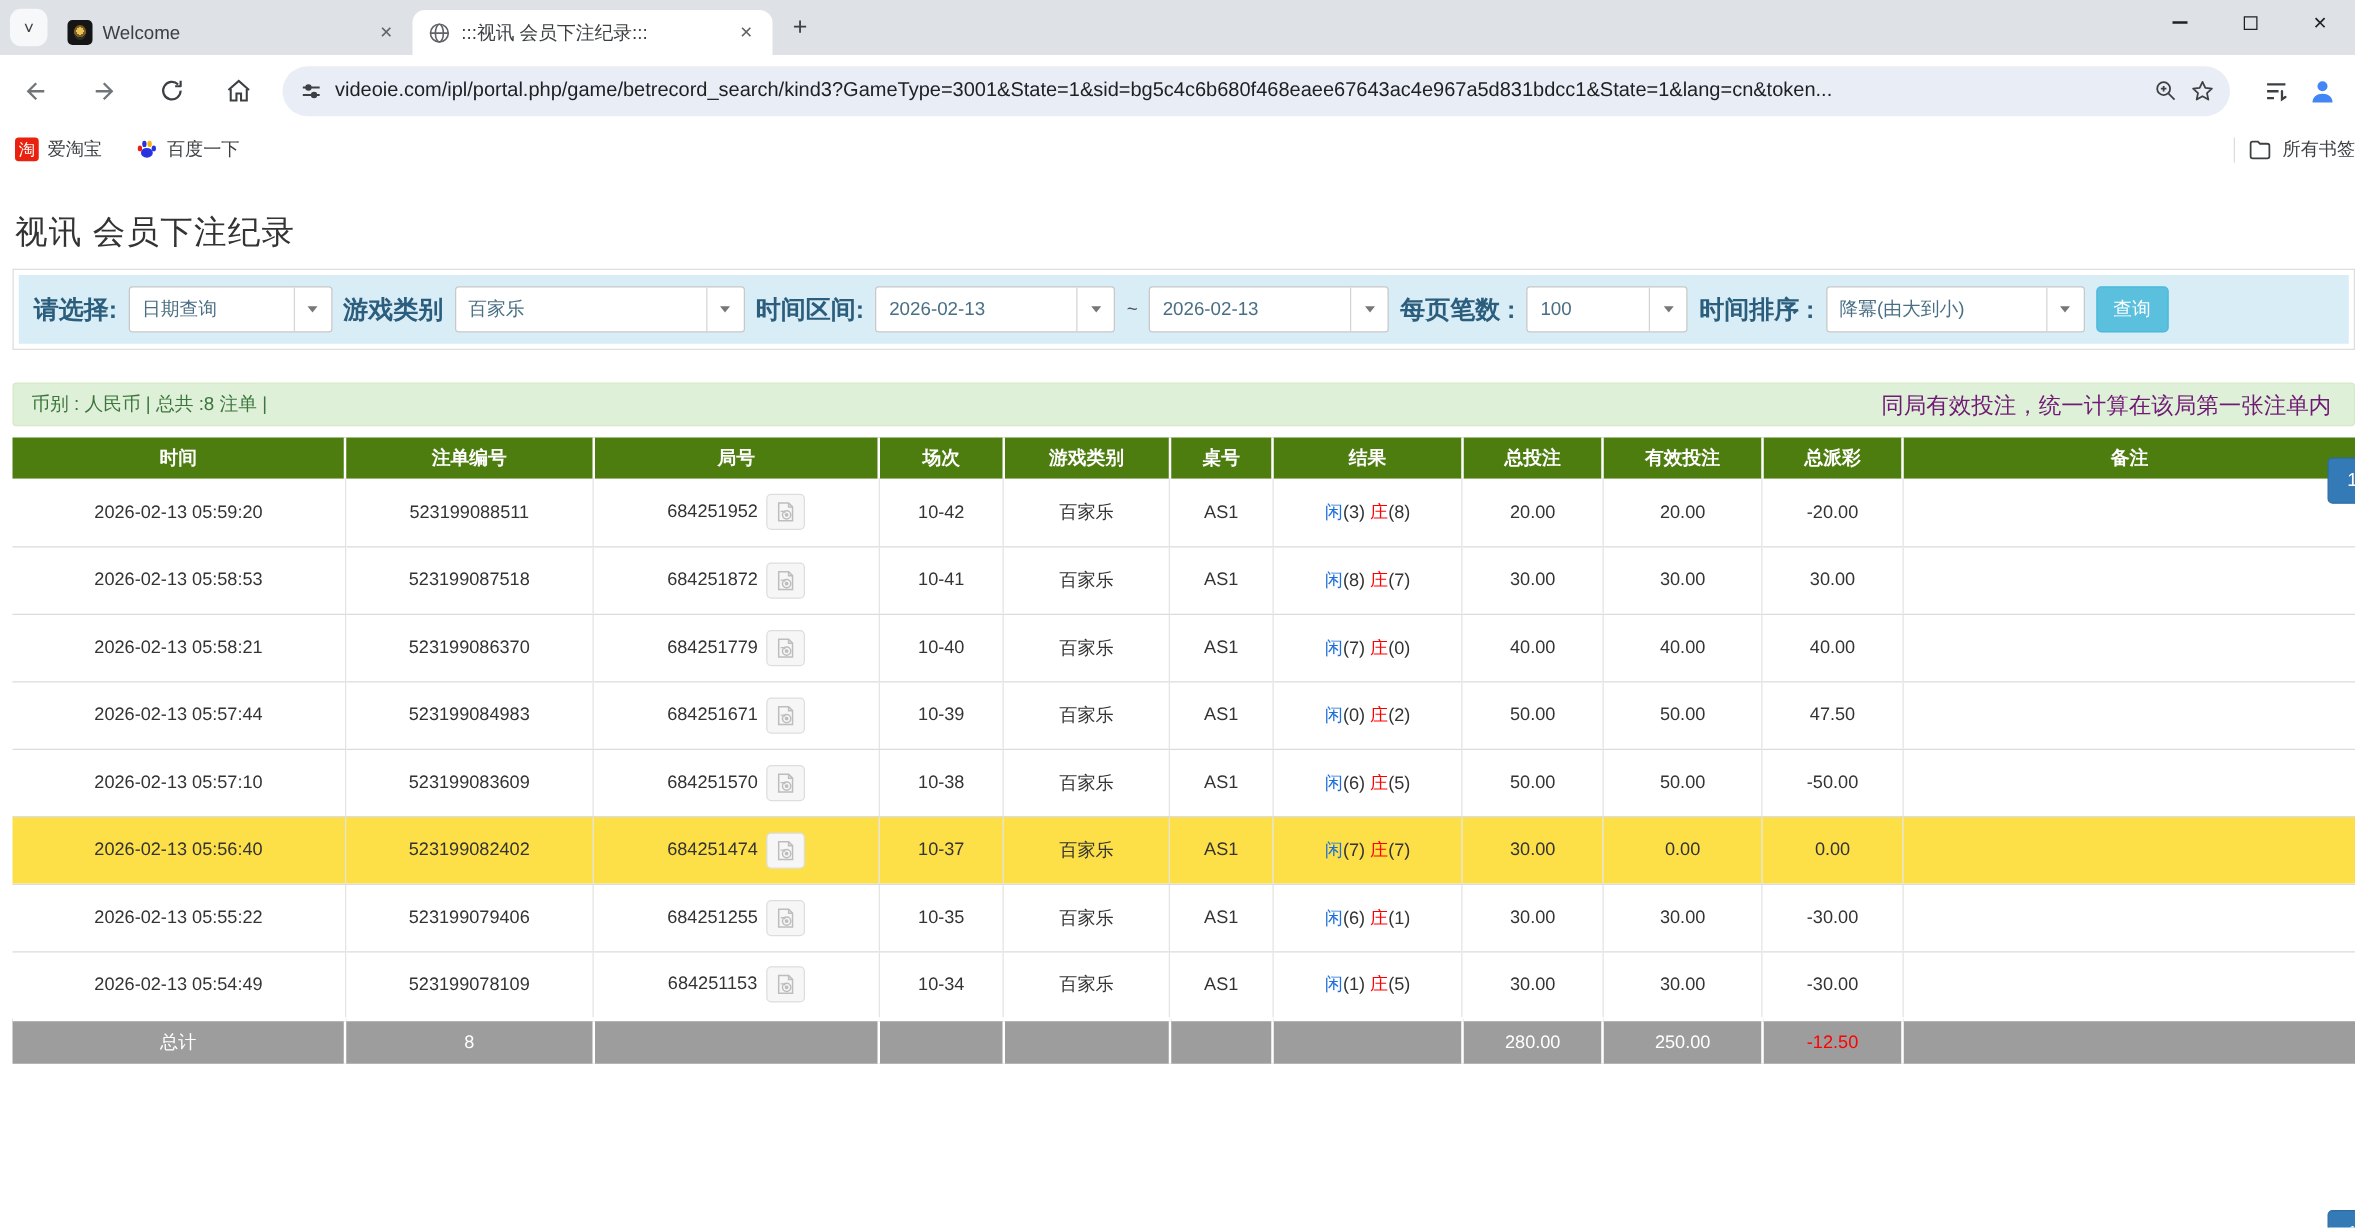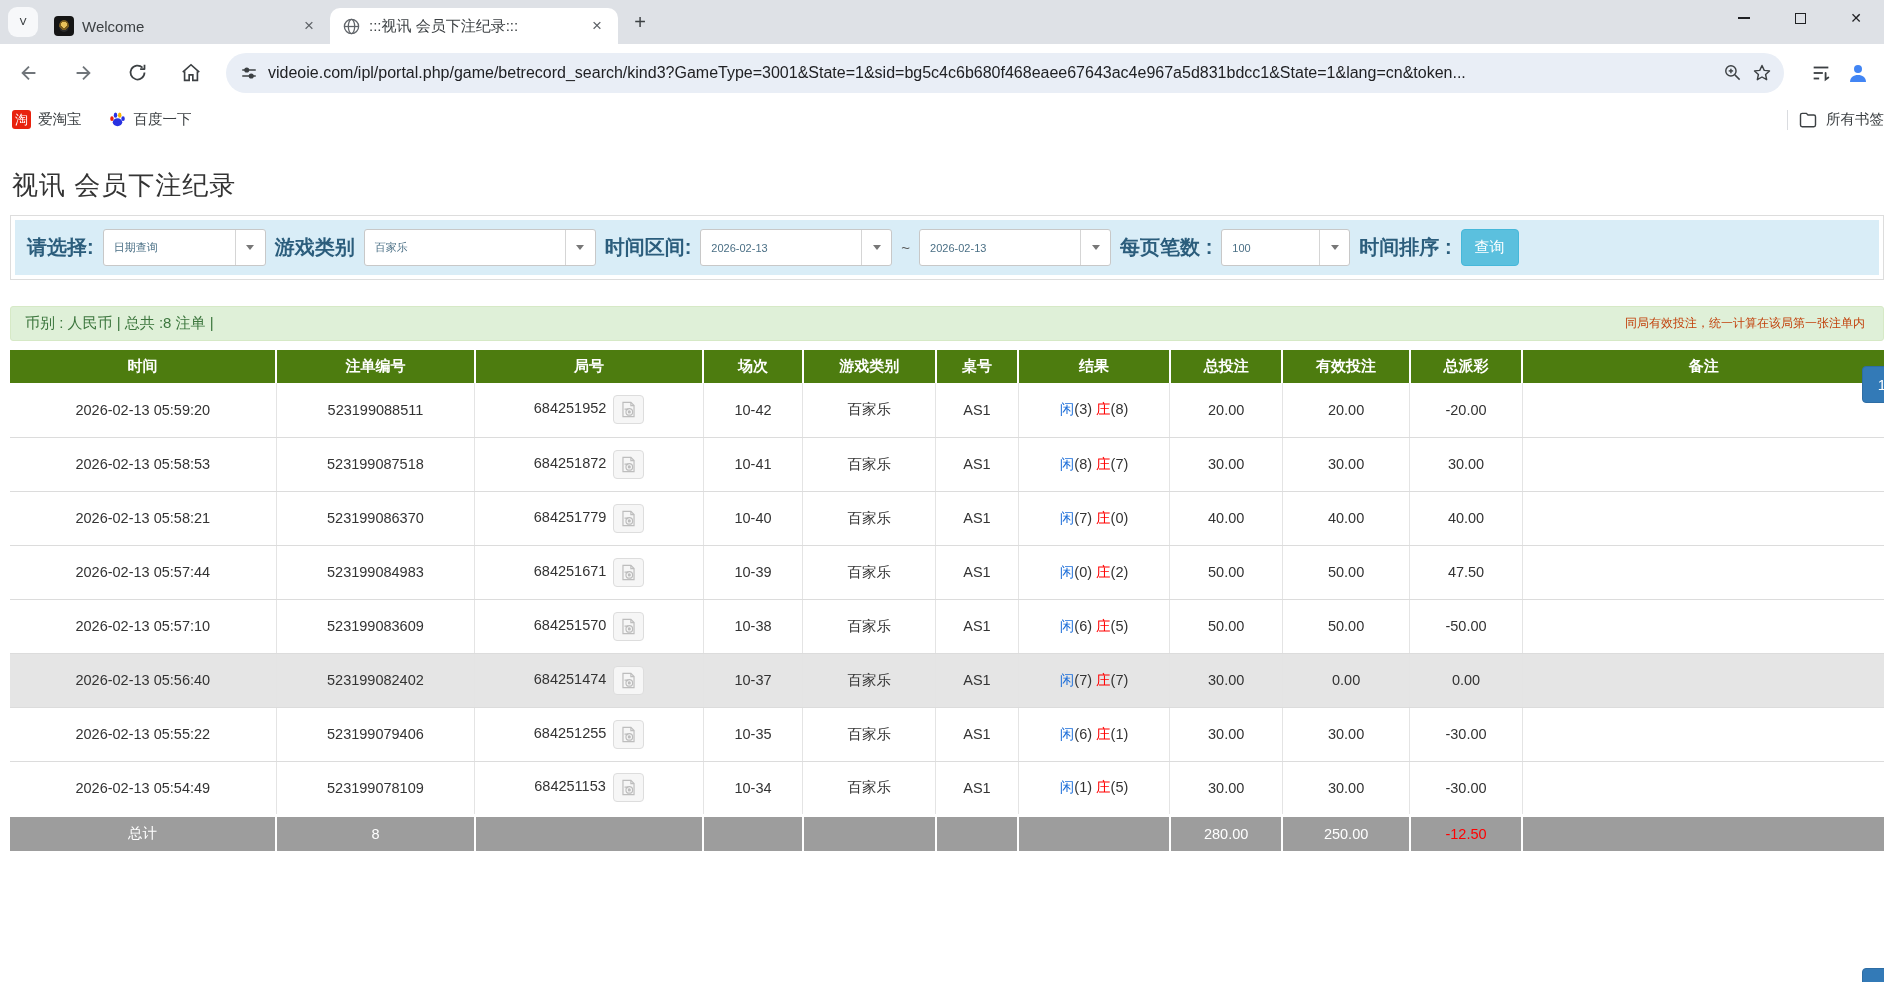--- a/index.html
+++ b/index.html
@@ -40,44 +40,44 @@
   .bm-sep { width:1px; height:20px; background:#dadce0; }
   .bm-all { display:flex; align-items:center; gap:8px; white-space:nowrap; }
 
   
   .page-title { font-size:26px; font-weight:400; color:#333; margin:30px 0 12px 12px; letter-spacing:1px; }
 
   .filter-panel { margin-left:10px; width:calc(100% - 10px); border:1px solid #ddd; padding:4px; background:#fff; }
   .filter-bar { background:#d9edf7; padding:9px 12px; display:flex; align-items:center; gap:9px; }
   .f-label { color:#2b5d7c; font-weight:bold; font-size:20px; white-space:nowrap; }
   .f-select { background:#fff; border:1px solid #c8c8c8; border-radius:3px; height:37px; display:flex; align-items:center;
-    font-size:11px; color:#4a6f85; cursor:pointer; }
+    font-size:15px; color:#4a6f85; cursor:pointer; }
   .f-select .val { padding:0 10px; flex:1; white-space:nowrap; }
   .f-select .arrow-box { width:30px; height:100%; border-left:1px solid #d5d5d5; display:flex; align-items:center; justify-content:center; }
   .caret { width:0; height:0; border-left:4.5px solid transparent; border-right:4.5px solid transparent; border-top:5.5px solid #777; }
   .tilde { color:#555; font-size:15px; }
   .search-btn { background:#5bc0de; border:1px solid #46b8da; color:#fff; font-size:15px; height:37px; padding:0 13px;
     border-radius:4px; cursor:pointer; }
 
   .summary-bar { margin:26px 0 0 10px; width:calc(100% - 10px); height:35px; background:#dff0d8; border:1px solid #d6e9c6;
     border-radius:3px; display:flex; align-items:center; justify-content:space-between; padding:0 18px 0 14px; }
   .summary-left { color:#3c763d; font-size:15px;text-align:right; }
-  .summary-right { color:#c2410c; font-size:12px; }
+  .summary-right { color:#701a75; font-size:18px; }
 
   .page-btn { position:absolute; width:40px; height:37px; background:#337ab7; border:1px solid #2e6da4; border-radius:4px;
     color:#fff; font-size:15px; display:flex; align-items:center; justify-content:center; cursor:pointer; }
   .page-btn.top { left:1862px; top:366px; }
   .page-btn.bottom { left:1862px; top:968px; }
 
   table.bet-table { margin-left:10px; width:calc(100% - 10px); border-collapse:collapse; table-layout:fixed; margin-top:9px; }
   .bet-table thead th { background:#4d7c0f; color:#fff; font-size:15px; font-weight:bold; height:33px; text-align:center; }
   .bet-table thead th + th { border-left:2px solid #fff; }
   .bet-table tbody td { height:54px; text-align:center; font-size:14.5px; color:#333; border-bottom:1px solid #dcdcdc; background:#fff; }
   .bet-table tbody td + td { border-left:1px solid #e4e4e4; }
-  .bet-table tbody tr.hl td { background:#e5e5e5; }
+  .bet-table tbody tr.hl td { background:#fde047; }
   .blue { color:#1e6fd9; }
   .red { color:#f00; }
   .neg { color:#f00; }
   .result-cell .pts { color:#333; }
   .video-btn { display:inline-flex; align-items:center; justify-content:center; width:31px; height:29px; margin-left:7px;
     border:1px solid #ddd; border-radius:4px; background:#f6f6f6; vertical-align:middle; cursor:pointer; }
 
   .bet-table tfoot td { height:36px; background:#9d9d9d; color:#fff; font-size:14.5px; text-align:center; border-top:3px solid #fff; }
   .bet-table tfoot td + td { border-left:2px solid #fff; }
   .bet-table tfoot .neg { color:#f00; }
@@ -253,20 +253,26 @@
 
     <span class="f-label">每页笔数 :</span>
     <div class="f-select" style="width:129px;">
       <span class="val">100</span>
       <span class="arrow-box">
           <span class="caret"></span>
         </span>
     </div>
 
     <span class="f-label">时间排序 :</span>
+    <div class="f-select" style="width:207px;">
+      <span class="val">降冪(由大到小)</span>
+      <span class="arrow-box">
+          <span class="caret"></span>
+        </span>
+    </div>
 
     <button class="search-btn">查询</button>
   </div>
 </div>
 
 <div class="summary-bar">
   <span class="summary-left">币别 : 人民币 | 总共 :8 注单 |</span>
   <span class="summary-right">同局有效投注，统一计算在该局第一张注单内</span>
 </div>
 

